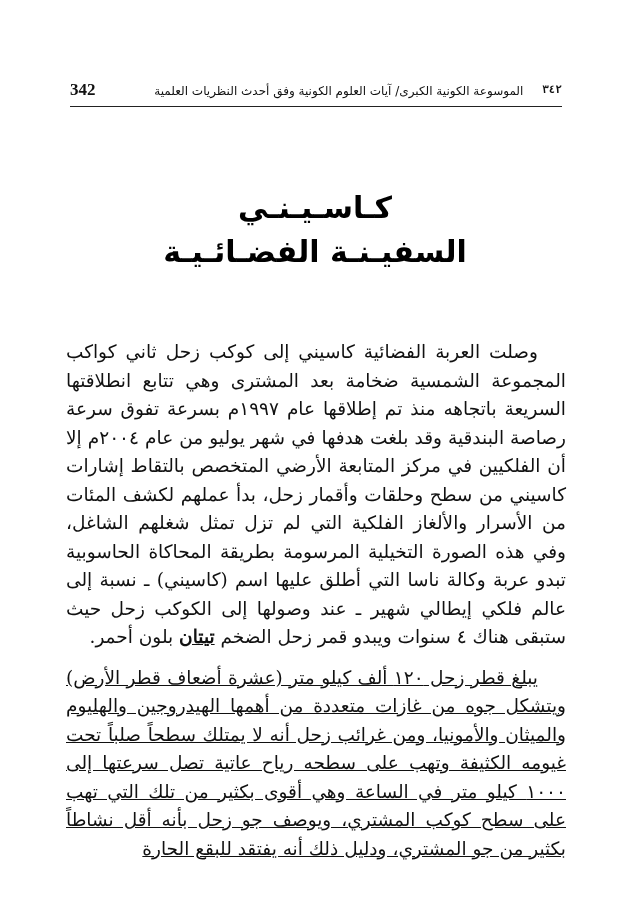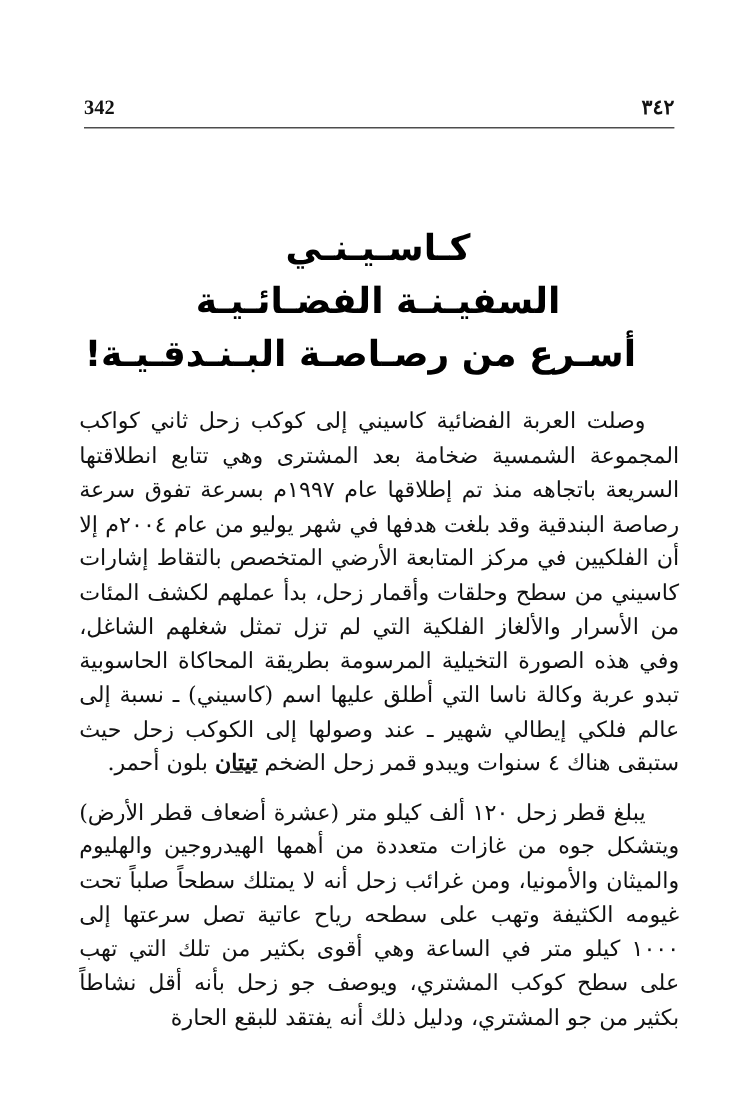--- a/index.html
+++ b/index.html
@@ -40,23 +40,23 @@
     .running-title {
       font-family: "DejaVu Sans", sans-serif;
       font-size: 12px;
       line-height: 18px;
       direction: rtl;
       flex: 1;
       text-align: center;
       padding-left: 40px;
     }
     .page-num-arabic {
-      font-family: Liberation Sans, sans-serif;
+      font-family: Liberation Mono, monospace;
       font-weight: bold;
-      font-size: 17px;
+      font-size: 11px;
       line-height: 20px;
       direction: rtl;
     }
     .head-rule {
       position: absolute;
       left: 70px;
       width: 492px;
       top: 106px;
       height: 0;
       border-top: 1.5px solid #222;
@@ -90,41 +90,42 @@
       color: #111;
     }
     .para {
       margin: 0;
       text-align: justify;
       text-align-last: right;
       text-indent: 28px;
     }
     .para + .para {
       margin-top: 12px;
+      text-decoration: underline;
     }
     .bold-word {
       font-weight: bold;
       text-decoration: underline;
     }
   </style>
 </head>
 <body>
 
 <div class="page">
 
   <div class="running-head">
     <span class="page-num-latin">342</span>
+    <span class="running-title">الموسوعة الكونية الكبرى/ آيات العلوم الكونية وفق أحدث النظريات العلمية</span>
     <span class="page-num-arabic">٣٤٢</span>
   </div>
   <div class="head-rule"></div>
 
   <div class="title-block">
     <div class="title-line">كـاسـيـنـي</div>
     <div class="title-line">السفيـنـة الفضـائـيـة</div>
-    <div class="title-line">أسـرع من رصـاصـة البـنـدقـيـة!</div>
   </div>
 
   <div class="body-text">
     <p class="para"><span>وصلت العربة الفضائية كاسيني إلى كوكب زحل ثاني كواكب المجموعة الشمسية ضخامة بعد المشترى وهي تتابع انطلاقتها السريعة باتجاهه منذ تم إطلاقها عام ١٩٩٧م بسرعة تفوق سرعة رصاصة البندقية وقد بلغت هدفها في شهر يوليو من عام ٢٠٠٤م إلا أن الفلكيين في مركز المتابعة الأرضي المتخصص بالتقاط إشارات كاسيني من سطح وحلقات وأقمار زحل، بدأ عملهم لكشف المئات من الأسرار والألغاز الفلكية التي لم تزل تمثل شغلهم الشاغل، وفي هذه الصورة التخيلية المرسومة بطريقة المحاكاة الحاسوبية تبدو عربة وكالة ناسا التي أطلق عليها اسم (كاسيني) ـ نسبة إلى عالم فلكي إيطالي شهير ـ عند وصولها إلى الكوكب زحل حيث ستبقى هناك ٤ سنوات ويبدو قمر زحل الضخم </span><span class="bold-word">تيتان</span><span> بلون أحمر.</span></p>
     <p class="para">يبلغ قطر زحل ١٢٠ ألف كيلو متر (عشرة أضعاف قطر الأرض) ويتشكل جوه من غازات متعددة من أهمها الهيدروجين والهليوم والميثان والأمونيا، ومن غرائب زحل أنه لا يمتلك سطحاً صلباً تحت غيومه الكثيفة وتهب على سطحه رياح عاتية تصل سرعتها إلى ١٠٠٠ كيلو متر في الساعة وهي أقوى بكثير من تلك التي تهب على سطح كوكب المشتري، ويوصف جو زحل بأنه أقل نشاطاً بكثير من جو المشتري، ودليل ذلك أنه يفتقد للبقع الحارة</p>
   </div>
 
 </div>
 
 </body></html>

